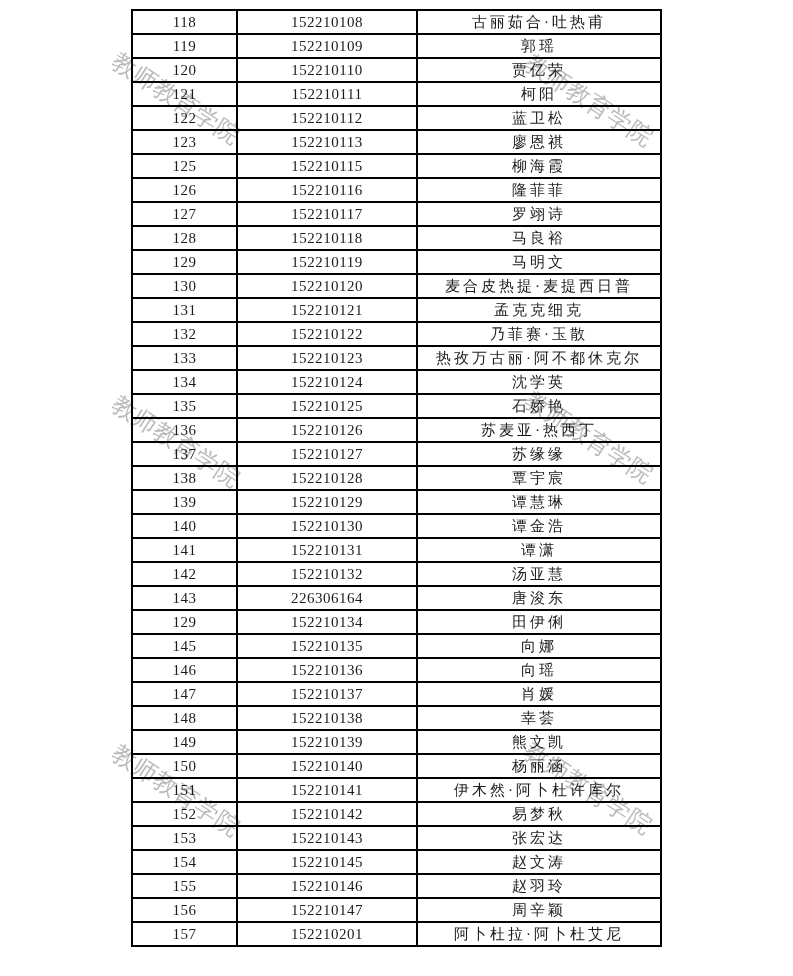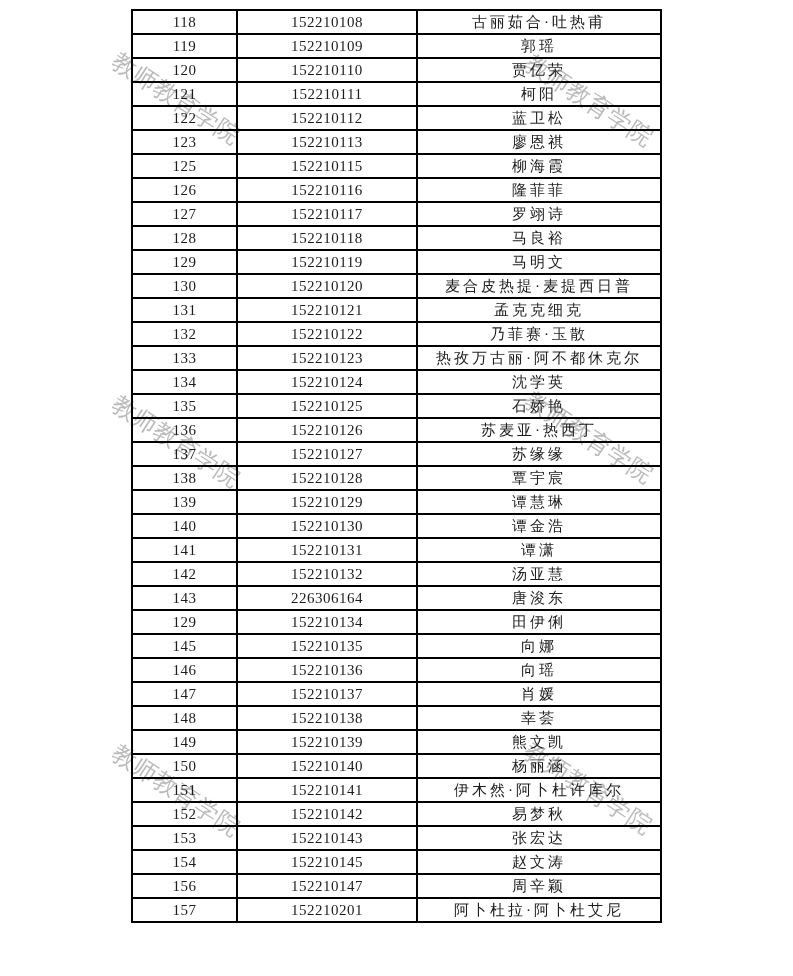--- a/index.html
+++ b/index.html
@@ -260,20 +260,25 @@
       <td class="cell-idx">153</td>
       <td class="cell-sid">152210143</td>
       <td class="cell-name">张宏达</td>
     </tr>
         <tr>
       <td class="cell-idx">154</td>
       <td class="cell-sid">152210145</td>
       <td class="cell-name">赵文涛</td>
     </tr>
         <tr>
+      <td class="cell-idx">155</td>
+      <td class="cell-sid">152210146</td>
+      <td class="cell-name">赵羽玲</td>
+    </tr>
+        <tr>
       <td class="cell-idx">156</td>
       <td class="cell-sid">152210147</td>
       <td class="cell-name">周辛颖</td>
     </tr>
         <tr>
       <td class="cell-idx">157</td>
       <td class="cell-sid">152210201</td>
       <td class="cell-name">阿卜杜拉·阿卜杜艾尼</td>
     </tr>
       </tbody>

